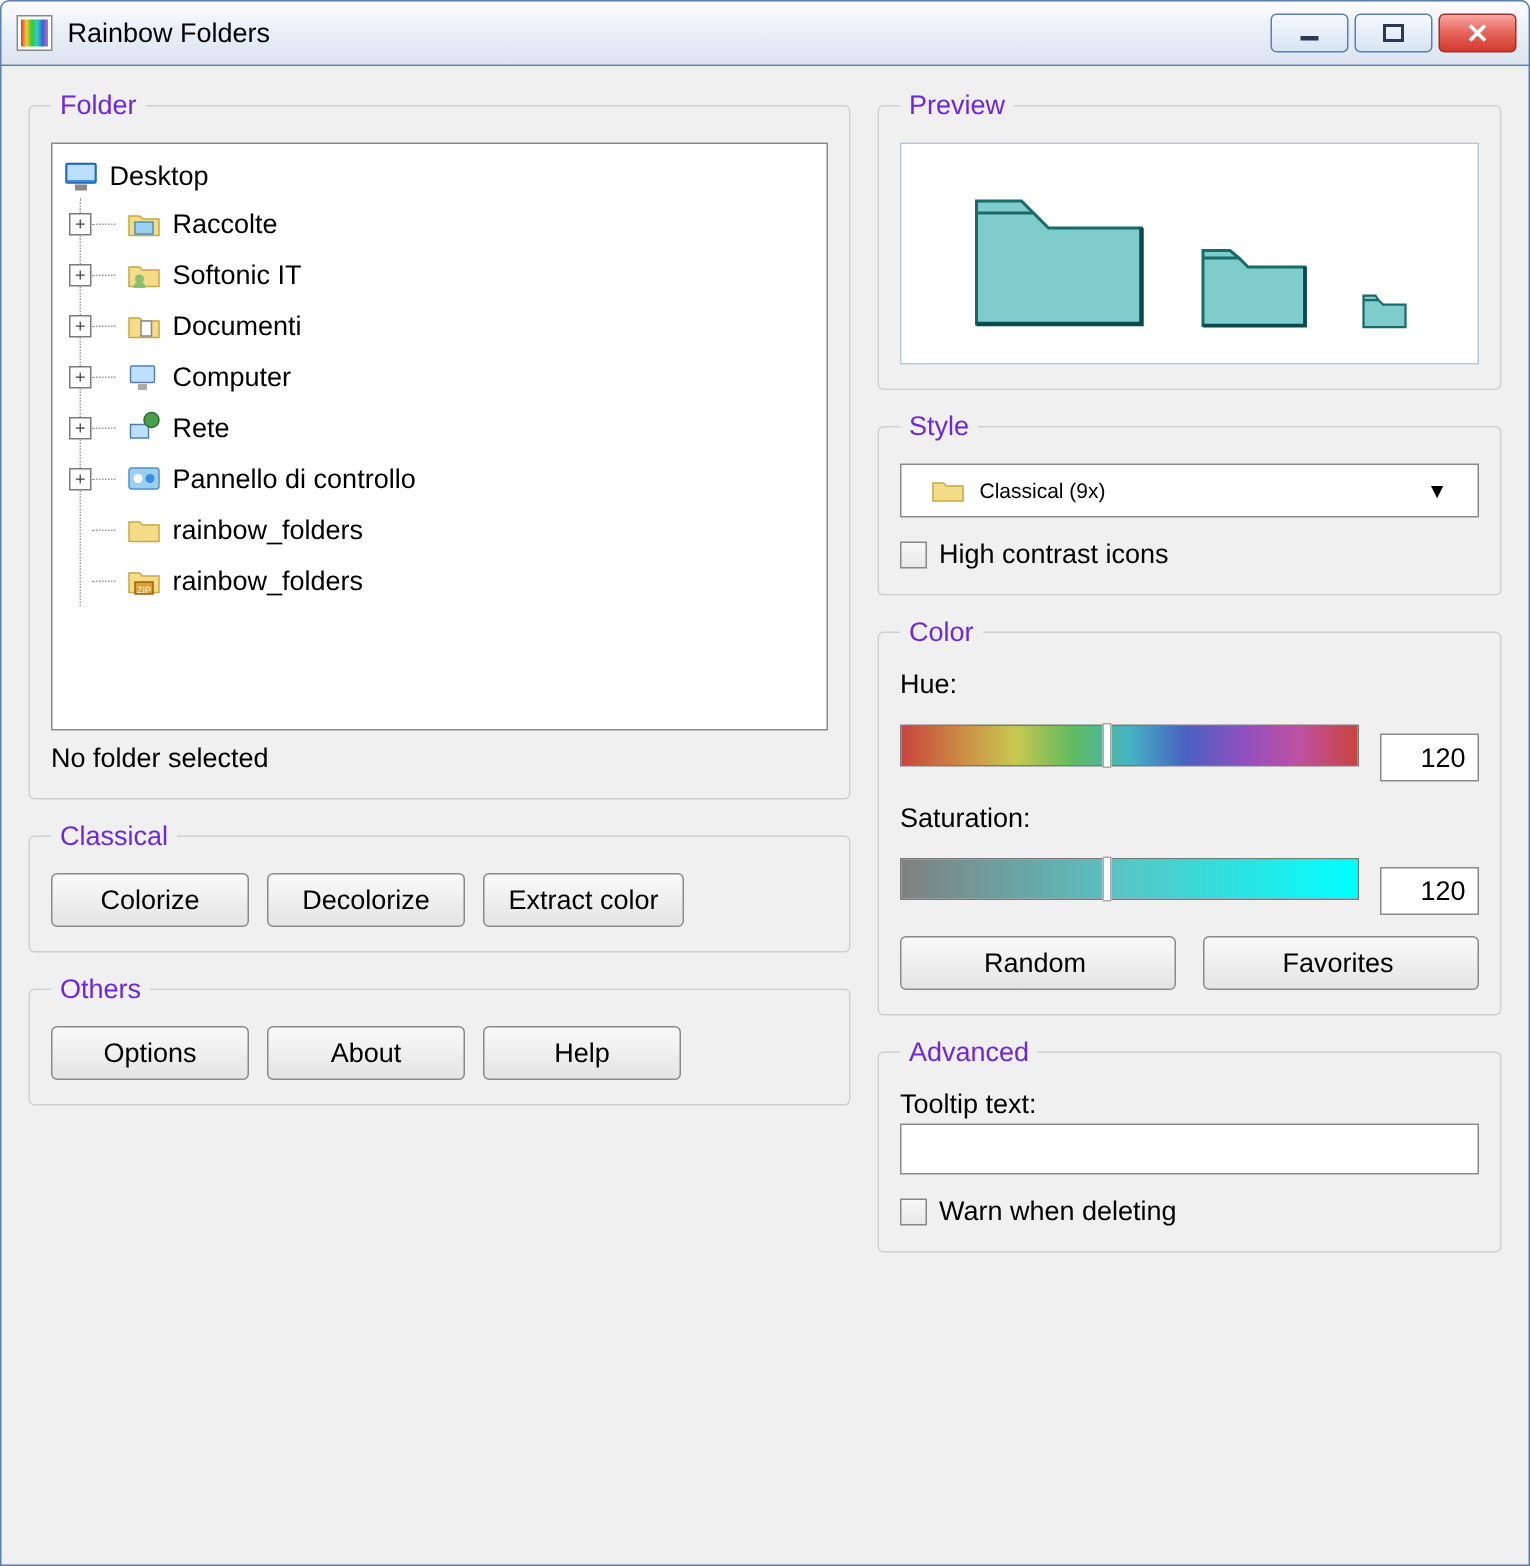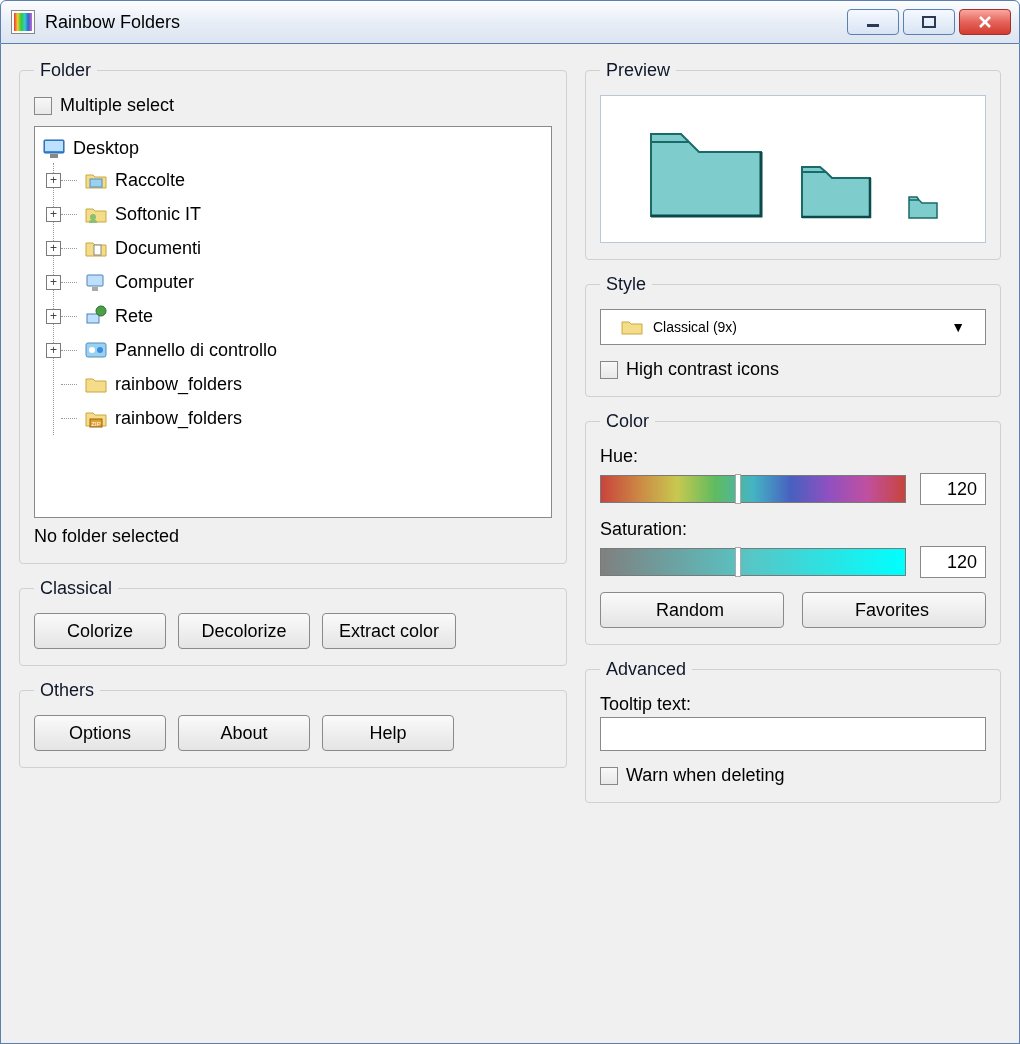--- a/index.html
+++ b/index.html
@@ -14,21 +14,21 @@
 .win-btn { width: 52px; height: 26px; border: 1px solid #5a7fb0; border-radius: 4px; background: linear-gradient(to bottom,#f5f9fe,#d8e4f4); display:flex; align-items:center; justify-content:center; cursor:pointer; }
 .win-btn.close { background: linear-gradient(to bottom,#f9a7a0,#e5635a,#d43b2f); border-color:#a03028; }
 .win-btn svg { width: 18px; height: 14px; }
 
 
 .window-body { background: #f0f0f0; border: 1px solid #5a7fb0; border-top: none; height: 1000px; padding: 16px 18px; display:flex; gap: 18px; }
 .col-left { width: 548px; display:flex; flex-direction:column; gap: 14px; }
 .col-right { flex:1; display:flex; flex-direction:column; gap: 14px; }
 
 fieldset { border: 1px solid #d0d0d0; border-radius: 4px; padding: 14px 14px 16px 14px; position: relative; }
-legend { font-size: 18px; color: #0f172a; padding: 0 6px; background: #f0f0f0; }
+legend { font-size: 18px; color: #6d28d9; padding: 0 6px; background: #f0f0f0; }
 
 
 .chk { display:flex; align-items:center; gap: 8px; font-size: 18px; color:#000; margin-bottom: 10px; cursor:pointer; }
 .chk .box { width: 18px; height: 18px; border: 1px solid #888; background: linear-gradient(to bottom,#f8f8f8,#e8e8e8); }
 
 
 .tree-container { background:#fff; border: 1px solid #8a8a8a; height: 392px; padding: 6px 6px; overflow:auto; }
 .tree ul { list-style:none; padding-left: 0; }
 .tree li { position:relative; }
 .tree .node { display:flex; align-items:center; gap: 6px; height: 34px; font-size: 18px; cursor:pointer; }
@@ -57,21 +57,21 @@
 .dropdown { height: 36px; background:#fff; border:1px solid #8a8a8a; display:flex; align-items:center; padding: 0 20px; gap:10px; cursor:pointer; font-size:14px; position:relative; }
 .dropdown .dd-arrow { margin-left:auto; }
 
 
 .color-section label { font-size: 18px; display:block; margin-bottom: 6px; }
 .slider-row { display:flex; align-items:center; gap: 14px; margin-bottom: 14px; }
 .slider-track { flex:1; height: 28px; border:1px solid #7a7a7a; position:relative; cursor:pointer; }
 .hue-grad { background: linear-gradient(to right, #c8443c, #cc8844, #c8c850, #5fbb5f, #44b4c4, #4860c0, #9050c0, #c050a0, #c8443c); }
 .sat-grad { background: linear-gradient(to right, #808080, #56c7c7, #00ffff); }
 .slider-thumb { position:absolute; top:-2px; bottom:-2px; width: 6px; background:#fff; border:1px solid #aaa; }
-.val-input { width: 66px; height: 32px; border:1px solid #8a8a8a; background:#fff; font-size:18px; text-align:right; padding: 0 8px; }
+.val-input { width: 66px; height: 32px; border:1px solid #8a8a8a; background:#fff; font-size:18px; text-align:right; padding: 0 8px; margin-top: 16px; }
 
 .two-btn { display:flex; gap: 18px; }
 .two-btn button { flex:1;padding-left:12px; }
 
 
 .adv-label { font-size:18px; margin-bottom: 2px; }
 .text-input { width:100%; height: 34px; border:1px solid #8a8a8a; background:#fff; padding:0 8px; font-size:18px; }
 </style>
 </head>
 <body>
@@ -98,24 +98,20 @@
   </div>
 </div>
 
 <div class="window-body">
 
   <div class="col-left">
 
     <fieldset>
       <legend>Folder</legend>
 
-      <label class="chk">
-        <span class="box"></span>
-        <span>Multiple select</span>
-      </label>
 
       <div class="tree-container tree">
         <ul>
           <li>
             <div class="node root-node">
               <span class="ticon">
                 <svg viewBox="0 0 24 22">
                     <rect x="2" y="3" width="20" height="13" rx="1" fill="#3a8de0" stroke="#2060a0"></rect>
                     <rect x="3" y="4" width="18" height="10" fill="#bde0ff"></rect>
                     <rect x="8" y="17" width="8" height="4" fill="#888"></rect>

